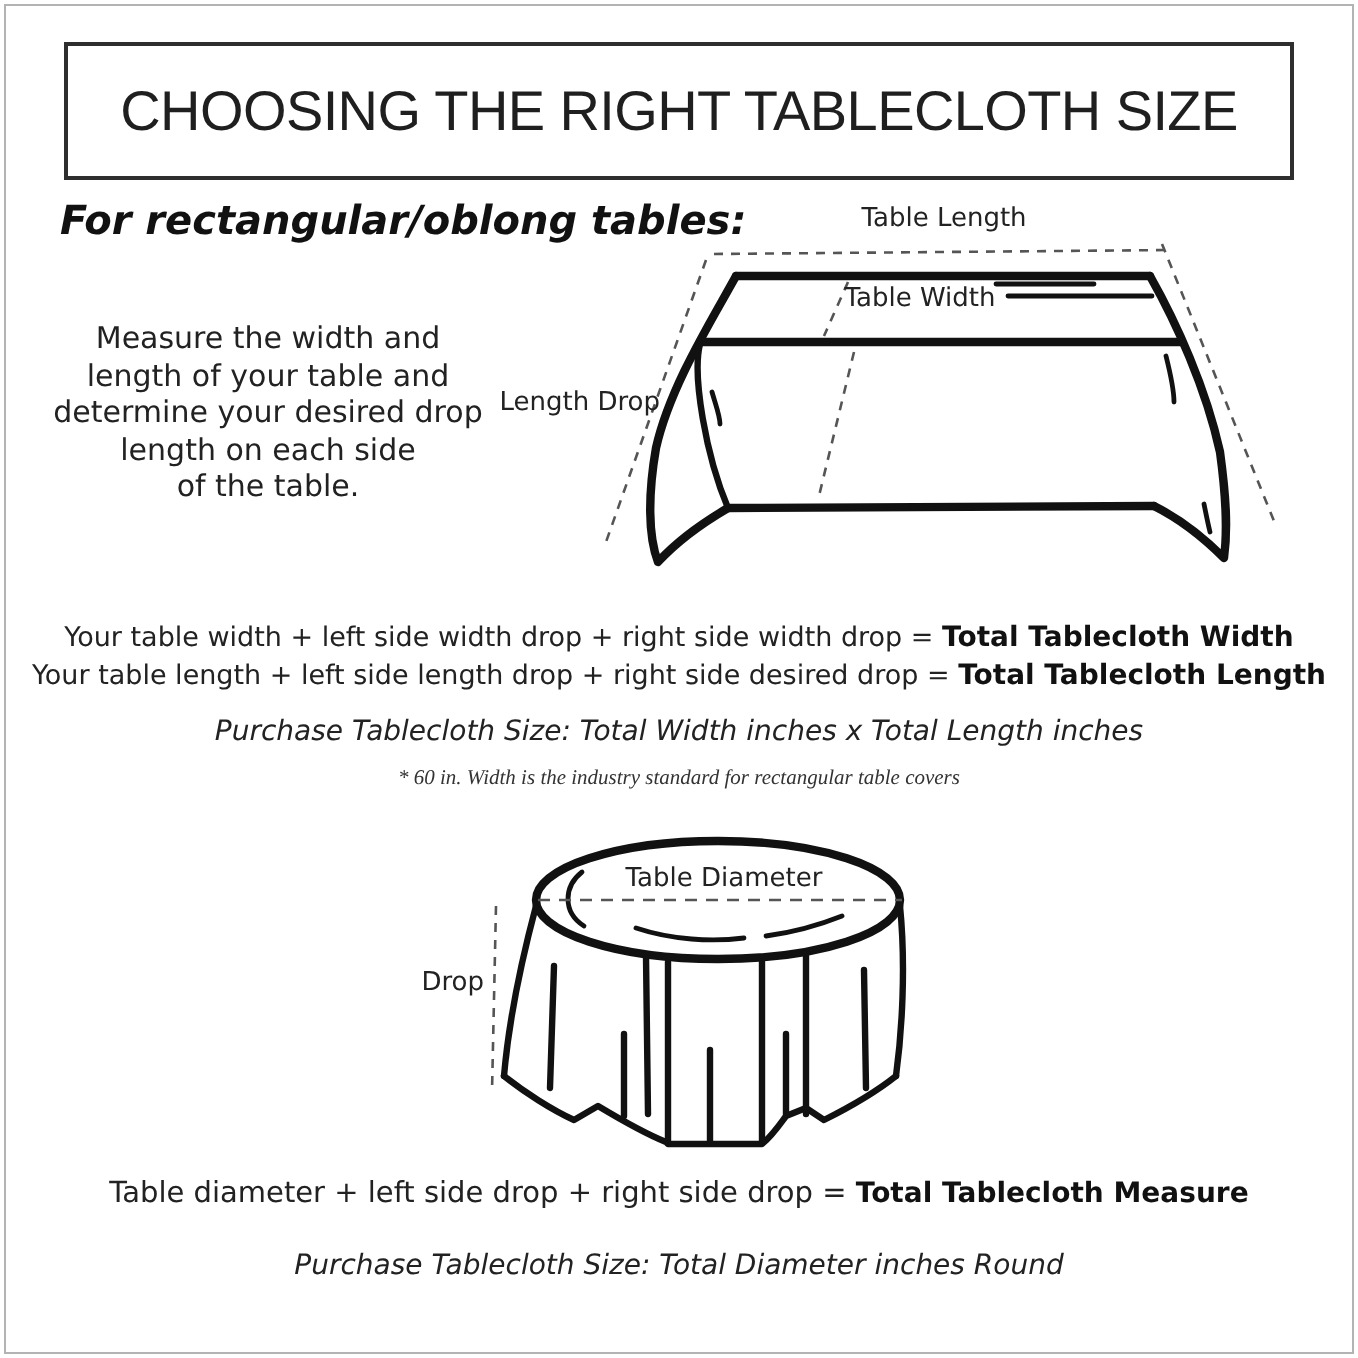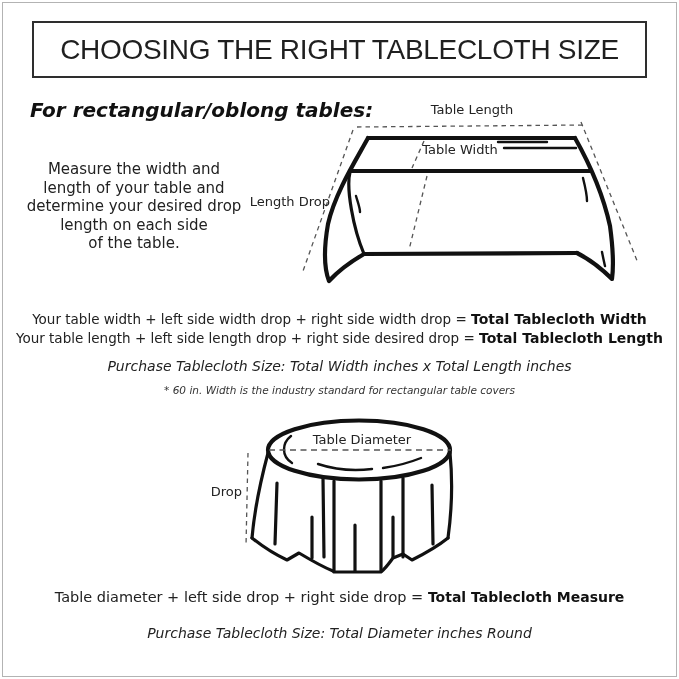--- a/index.html
+++ b/index.html
@@ -2,21 +2,21 @@
 <html><head>
 <meta charset="utf-8">
 <style>
   html,body{margin:0;padding:0;background:#fff;}
   .page{
     position:relative;width:679px;height:679px;background:#fff;overflow:hidden;
     font-family:"DejaVu Sans",sans-serif;color:#1e1e1e;
   }
   .frame{position:absolute;inset:2px;border:1px solid #b3b3b3;pointer-events:none;}
   .title-box{
-    position:absolute;left:32px;top:21px;width:615px;height:57px;box-sizing:border-box;
+    position:absolute;left:32px;top:21px;width:615px;height:69px;box-sizing:border-box;
     border:2.5px solid #2e2e2e;display:flex;align-items:center;justify-content:center;
   }
   .title-text{
     font-family:"Liberation Sans",sans-serif;font-size:28px;font-weight:400;
     letter-spacing:-0.3px;color:#1f1f1f;white-space:nowrap;
   }
   .section-heading{
     position:absolute;font-style:italic;font-weight:700;font-size:20px;color:#111;
     white-space:nowrap;line-height:26px;
   }
@@ -33,21 +33,21 @@
     position:absolute;left:0;width:679px;text-align:center;font-size:13.5px;color:#222;
     white-space:nowrap;
   }
   .formula b{font-weight:700;color:#111;font-size:14px;}
   .purchase{
     position:absolute;left:0;width:679px;text-align:center;font-style:italic;
     font-size:14px;color:#222;white-space:nowrap;
   }
   .note{
     position:absolute;left:0;width:679px;text-align:center;font-style:italic;
-    font-size:10.5px;color:#333;white-space:nowrap;
+    font-size:10.5px;color:#333;white-space:nowrap;font-family:Liberation Serif, serif;
   }
   svg{position:absolute;overflow:visible;}
   .art{stroke:#111;fill:none;stroke-linecap:round;stroke-linejoin:round;}
   .w4{stroke-width:4.2px;}
   .w3{stroke-width:3.2px;}
   .w2{stroke-width:2.4px;}
   .dash{stroke:#555;fill:none;stroke-width:1.3px;stroke-dasharray:4.5 4;stroke-linecap:butt;}
 </style>
 </head>
 <body>

